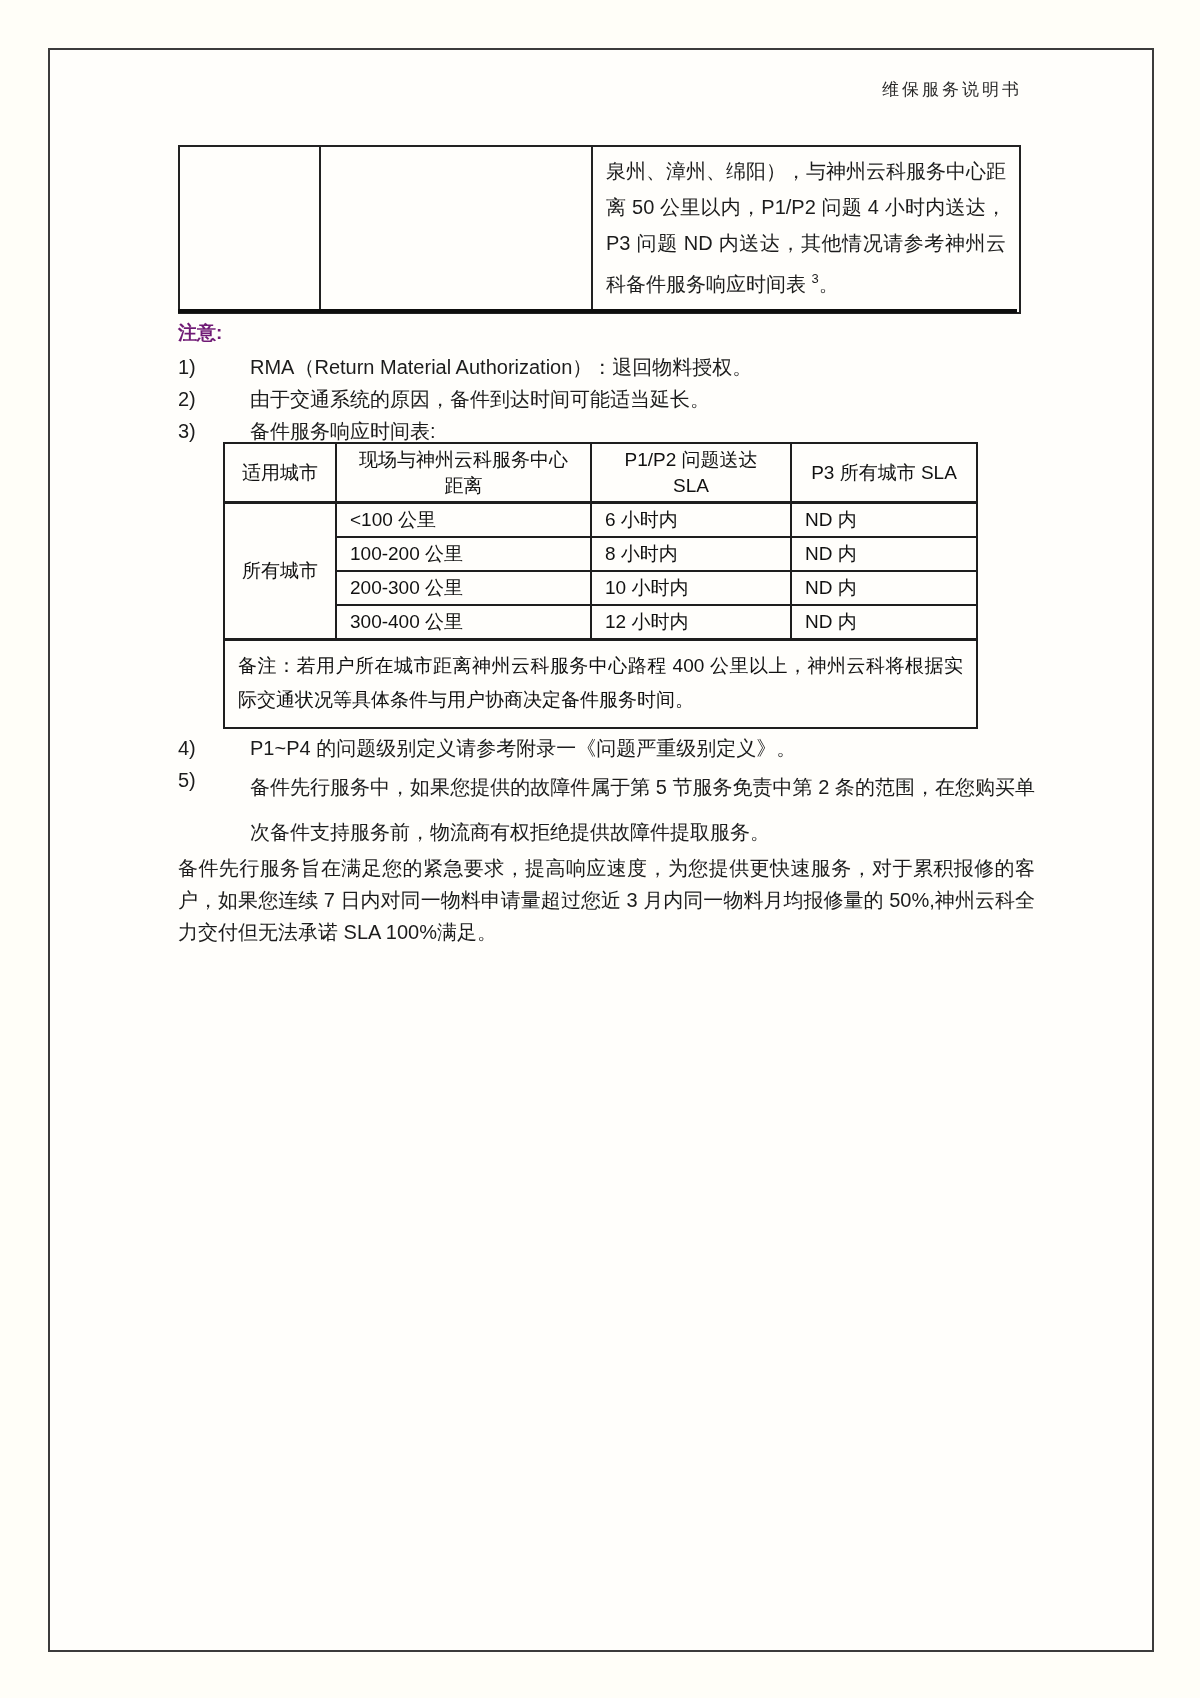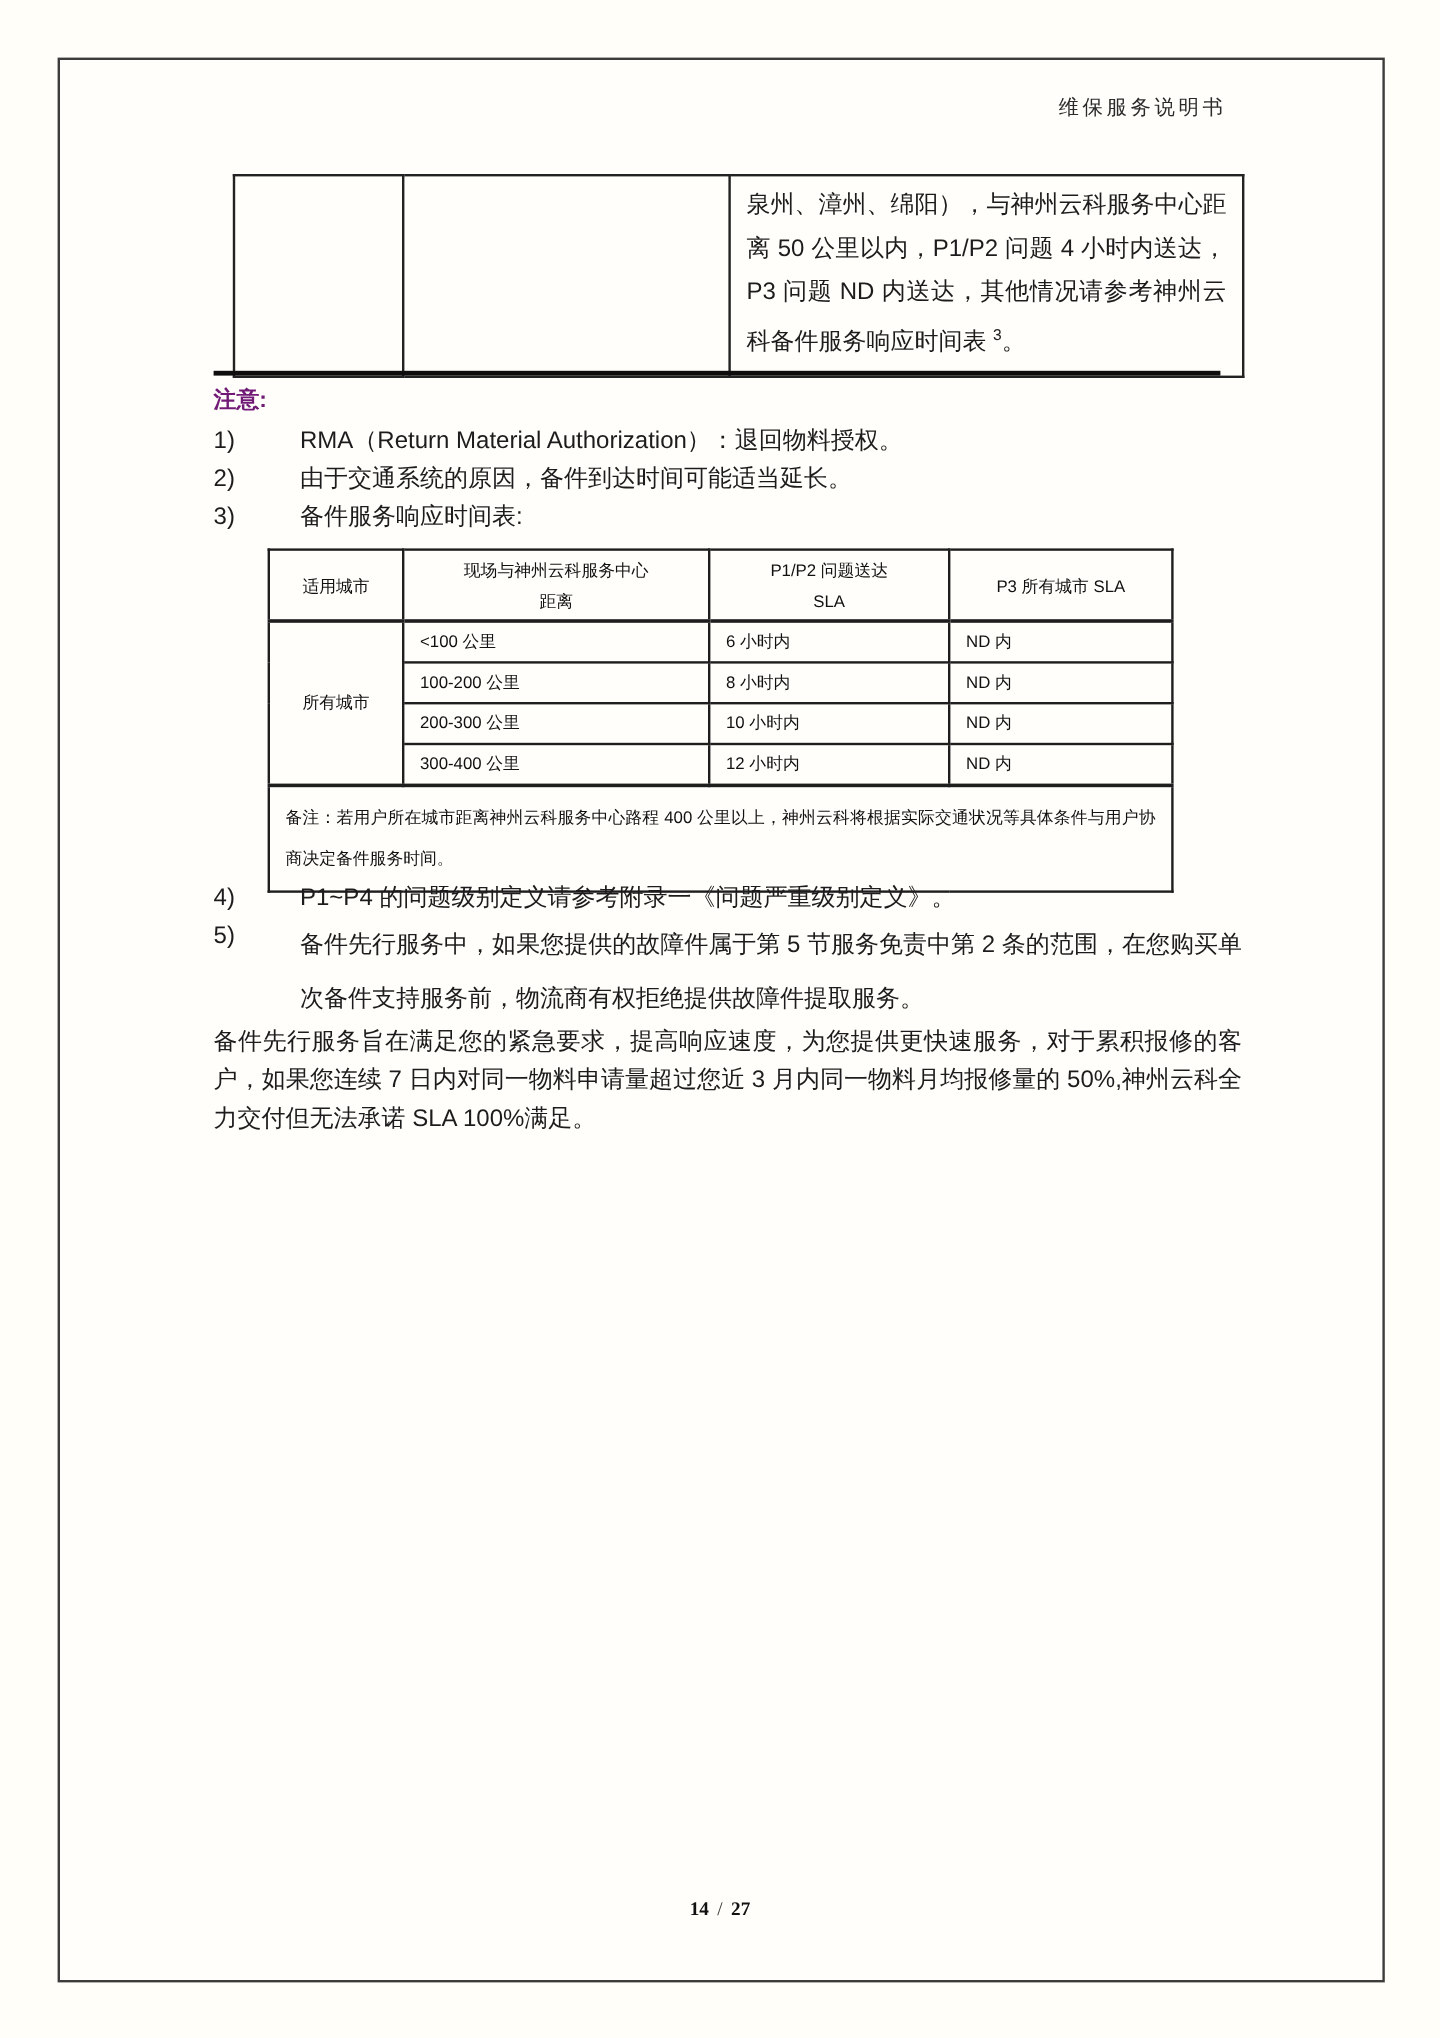--- a/index.html
+++ b/index.html
@@ -29,21 +29,21 @@
     top: 78px; left: 0; width: 1022px;
     text-align: right;
     font-family: "Liberation Serif", serif;
     font-size: 17px;
     letter-spacing: 3px;
     color: #2a2a2a;
   }
   
   table.cont-table {
     position: absolute;
-    left: 194px; top: 145px;
+    left: 178px; top: 145px;
     width: 841px;
     border-collapse: collapse;
     table-layout: fixed;
   }
   table.cont-table td {
     border: 2px solid #222;
     vertical-align: top;
     padding: 6px 13px 10px 13px;
     font-size: 20px;
     line-height: 36px;
@@ -75,25 +75,25 @@
     line-height: 45px;
   }
   #item1 { left: 178px; top: 352px; }
   #item2 { left: 178px; top: 384px; }
   #item3 { left: 178px; top: 416px; }
   #item4 { left: 178px; top: 733px; }
   #item5 { left: 178px; top: 765px; height: 64px; }
   
   table.sla-table {
     position: absolute;
-    left: 223px; top: 457px;
+    left: 223px; top: 442px;
     width: 753px;
     border-collapse: collapse;
     table-layout: fixed;
-    font-size: 14px;
+    font-size: 19px;
   }
   table.sla-table th, table.sla-table td {
     border: 2px solid #1e1e1e;
     padding: 0;
     font-weight: normal;
     color: #111;
   }
   table.sla-table th {
     height: 57px;
     text-align: center;
@@ -223,16 +223,13 @@
     <span class="num">4)</span>
     <span class="txt">P1~P4 的问题级别定义请参考附录一《问题严重级别定义》。</span>
   </div>
   <div class="num-item block" id="item5">
     <span class="num">5)</span>
     <span class="txt">备件先行服务中，如果您提供的故障件属于第 5 节服务免责中第 2 条的范围，在您购买单次备件支持服务前，物流商有权拒绝提供故障件提取服务。</span>
   </div>
 
   <div class="closing">备件先行服务旨在满足您的紧急要求，提高响应速度，为您提供更快速服务，对于累积报修的客户，如果您连续 7 日内对同一物料申请量超过您近 3 月内同一物料月均报修量的 50%,神州云科全力交付但无法承诺 SLA 100%满足。</div>
 
-  <div class="doc-footer">
-    <span class="pg">14</span><span class="sep">/</span><span class="pg">27</span>
-  </div>
 </div>
 
 </body></html>

